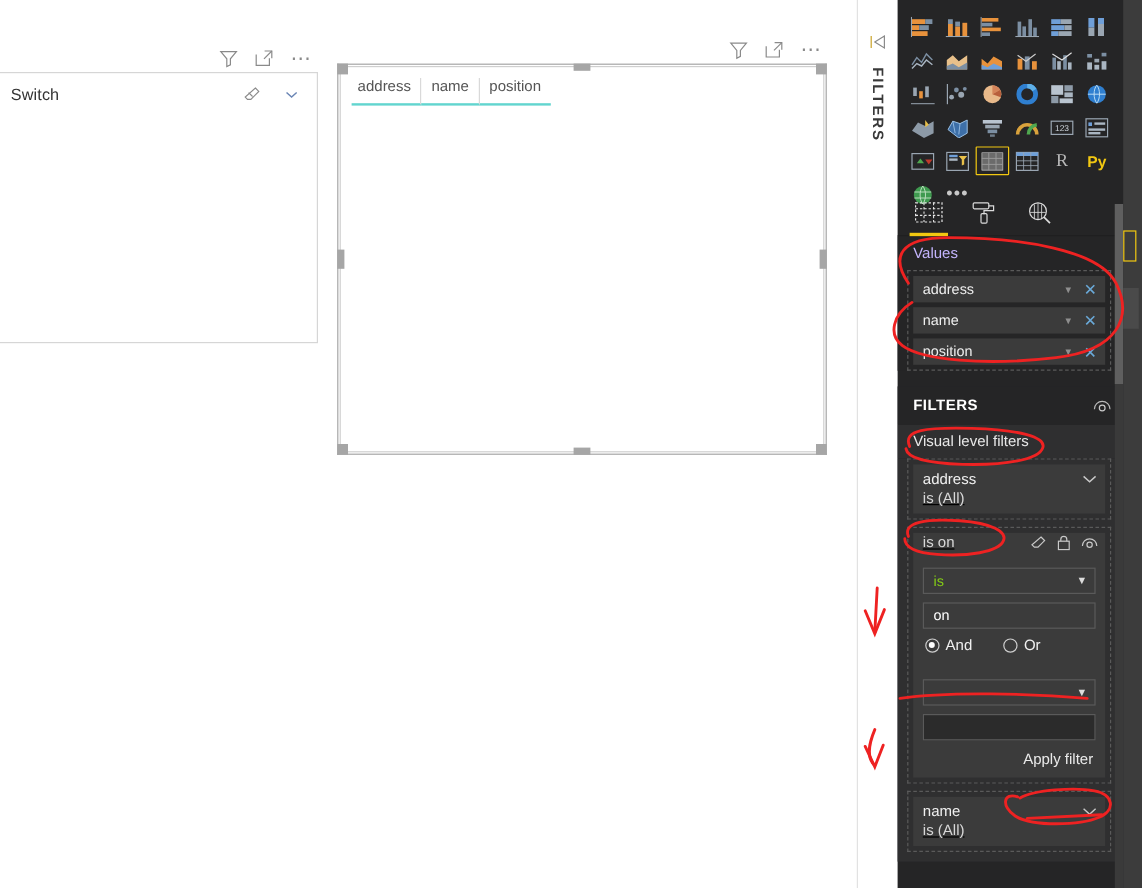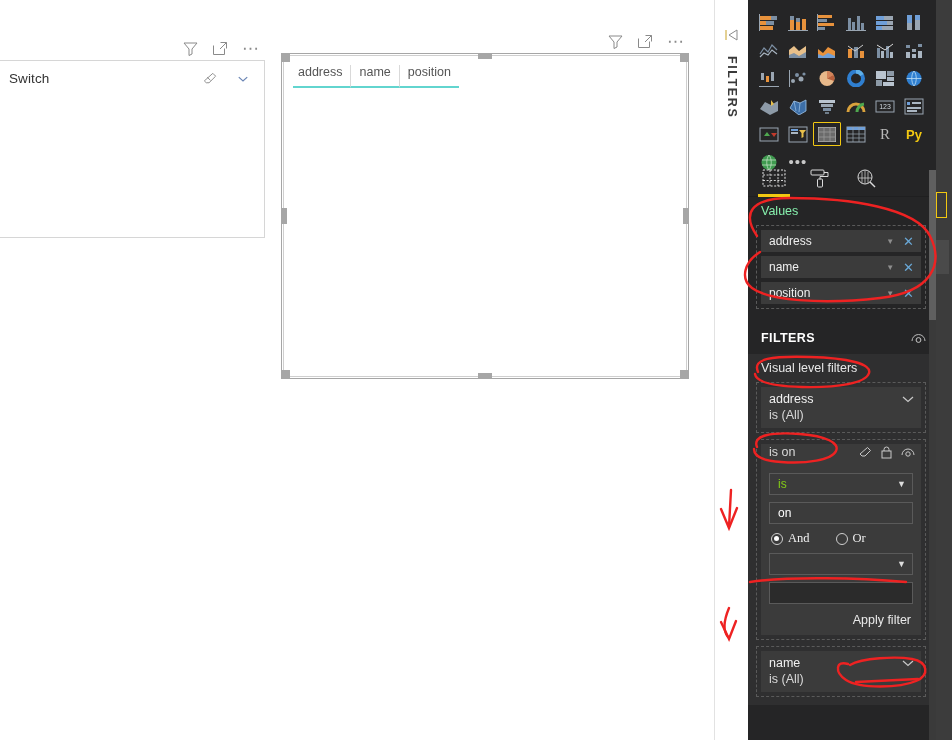--- a/index.html
+++ b/index.html
@@ -20,21 +20,21 @@
     display: flex; align-items: center; gap: 13px;
   }
   .vis-icon { width: 17px; height: 17px; color: #8a8a8a; cursor: pointer; display: block; }
   .vis-icon svg { display: block; }
   .dots-icon {
     font-size: 17px; color: #8a8a8a; line-height: 10px;
     letter-spacing: 1px; cursor: pointer; font-family: "Liberation Sans", sans-serif;
   }
 
   .slicer {
-    position: absolute; left: -1px; top: 60px; width: 266px; height: 178px;
+    position: absolute; left: -1px; top: 60px; width: 266px; height: 226px;
     background: #fff; border: 1px solid #d6d6d6;
   }
   .slicer-top { position: relative; height: 36px; }
   .slicer-title {
     position: absolute; left: 9px; top: 10px;
     font-size: 13.5px; color: #333; letter-spacing: .1px;
   }
   .slicer-tools { position: absolute; right: 12px; top: 10px; display: flex; gap: 16px; align-items: center; }
   .slicer-items { padding: 0 0 0 9px; }
   .slicer-row { display: flex; align-items: center; height: 23px; gap: 10px; cursor: pointer; }
@@ -119,21 +119,21 @@
   }
   .viz-tab { width: 28px; height: 28px; display: flex; align-items: center; justify-content: center;
              cursor: pointer; position: relative; }
   .viz-tab.active::after {
     content: ""; position: absolute; left: -2px; right: -2px; bottom: -3px;
     height: 3px; background: #f2c811;
   }
 
   
   .fields-well { position: absolute; left: 0; top: 197px; width: 186px; background: #252526; padding: 0 8px; }
-  .well-title { font-size: 12.5px; color: #86efac; padding: 7px 0 7px 5px; }
+  .well-title { font-size: 12.5px; color: #c4b5fd; padding: 7px 0 7px 5px; }
   .well-box { border: 1px dashed #5a5a5a; padding: 4px; display: flex; flex-direction: column; gap: 4px; }
   .field-pill {
     height: 22px; background: #3b3b3b; display: flex; align-items: center;
     padding: 0 4px 0 8px; cursor: pointer;
   }
   .field-pill .fname { flex: 1; font-size: 12px; color: #efefef; white-space: nowrap; overflow: hidden; }
   .pill-caret { color: #8e8e8e; font-size: 8px; padding: 0 6px; }
   .pill-x { color: #6aa9d8; font-size: 13px; padding: 0 3px; line-height: 1; }
 
   
@@ -144,38 +144,38 @@
   }
   .filters-head .ftitle { font-size: 12.5px; font-weight: bold; color: #fff; letter-spacing: .4px; }
   .vlf-label {
     background: #2f2f30; padding: 7px 0 7px 13px; font-size: 12.5px; color: #e8e8e8;
   }
   .filter-cards { background: #2f2f30; padding: 0 8px 8px 8px; display: flex; flex-direction: column; gap: 6px; }
   .fcard { border: 1px dashed #5a5a5a; background: #2f2f30; padding: 4px; }
   .fcard-inner { background: #3b3b3b; }
   .fcard-row1 { display: flex; align-items: center; padding: 5px 6px 1px 8px; }
   .fcard-name { flex: 1; font-size: 12.5px; color: #f0f0f0; }
-  .fcard-row2 { display: flex; align-items: center; padding: 1px 6px 6px 8px; }
+  .fcard-row2 { display: flex; align-items: center; padding: 1px 6px 6px 8px; text-decoration: underline; }
   .fcard-state { flex: 1; font-size: 12.5px; color: #d8d8d8; }
   .ficon { color: #c9c9c9; margin-left: 9px; display: flex; align-items: center; cursor: pointer; }
   .fcard-body { padding: 8px 8px 8px 8px; }
   .fbody-label { font-size: 12.5px; color: #f0f0f0; line-height: 16px; margin-bottom: 8px; }
   .fselect {
     height: 22px; background: #3b3b3b; border: 1px solid #5a5a5a;
     display: flex; align-items: center; padding: 0 6px 0 8px; margin-bottom: 7px; cursor: pointer;
   }
   .fselect .sval { flex: 1; font-size: 12px; color: #84cc16; }
   .fselect .scaret { color: #dcdcdc; font-size: 9px; }
   .finput {
     height: 22px; background: #3b3b3b; border: 1px solid #5a5a5a;
     display: flex; align-items: center; padding: 0 8px; margin-bottom: 7px;
     font-size: 12px; color: #fff; cursor: text;
   }
   .finput.empty { background: #2b2b2b; }
-  .radio-row { display: flex; gap: 26px; margin-bottom: 7px; padding-left: 2px; font-family: Liberation Serif, serif; }
+  .radio-row { display: flex; gap: 26px; margin-bottom: 21px; padding-left: 2px; }
   .radio { display: flex; align-items: center; gap: 5px; cursor: pointer; }
   .rdot { width: 12px; height: 12px; border-radius: 50%; border: 1.5px solid #cfcfcf; position: relative; }
   .rdot.on::after {
     content: ""; position: absolute; left: 2px; top: 2px; width: 5px; height: 5px;
     border-radius: 50%; background: #fff;
   }
   .radio span { font-size: 12.5px; color: #f0f0f0; }
   .apply-row { display: flex; justify-content: flex-end; padding-top: 2px; padding-right: 2px; }
   .apply-btn { font-size: 12.5px; color: #eaeaea; cursor: pointer; }
 

